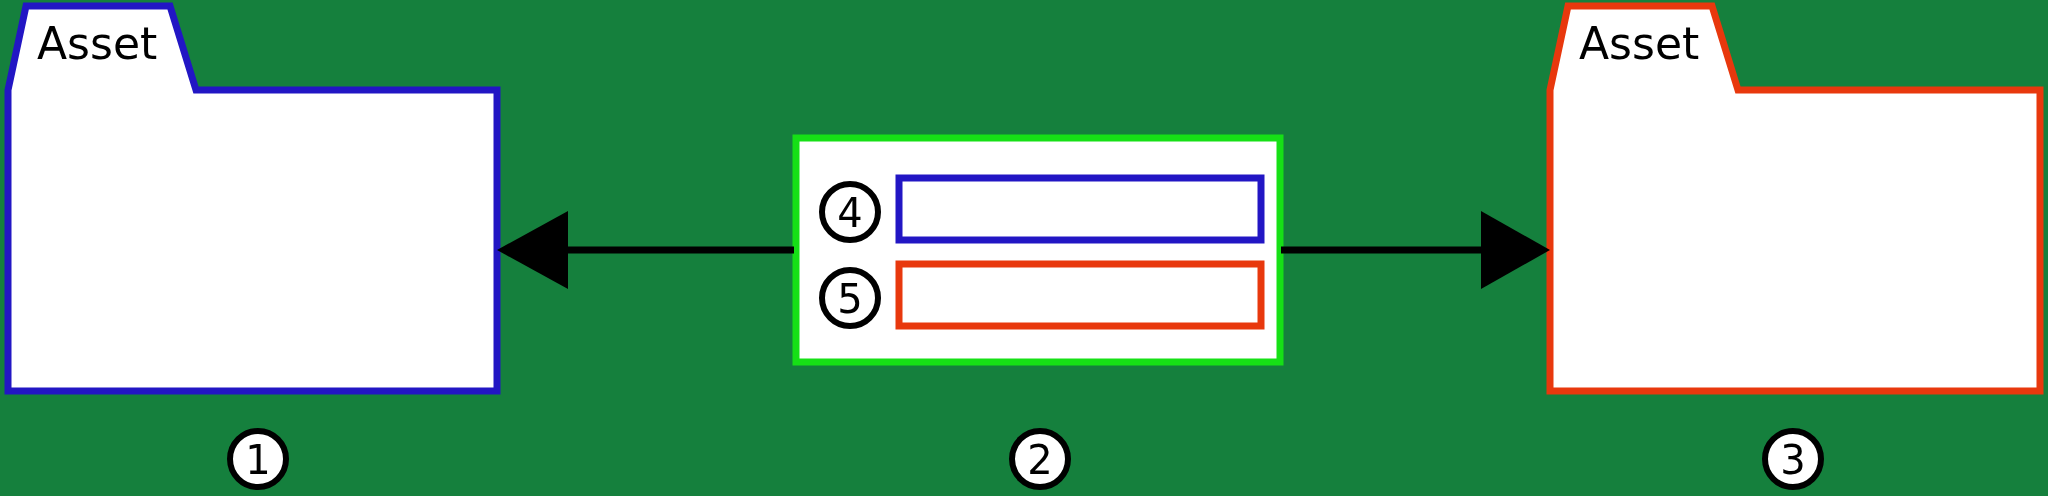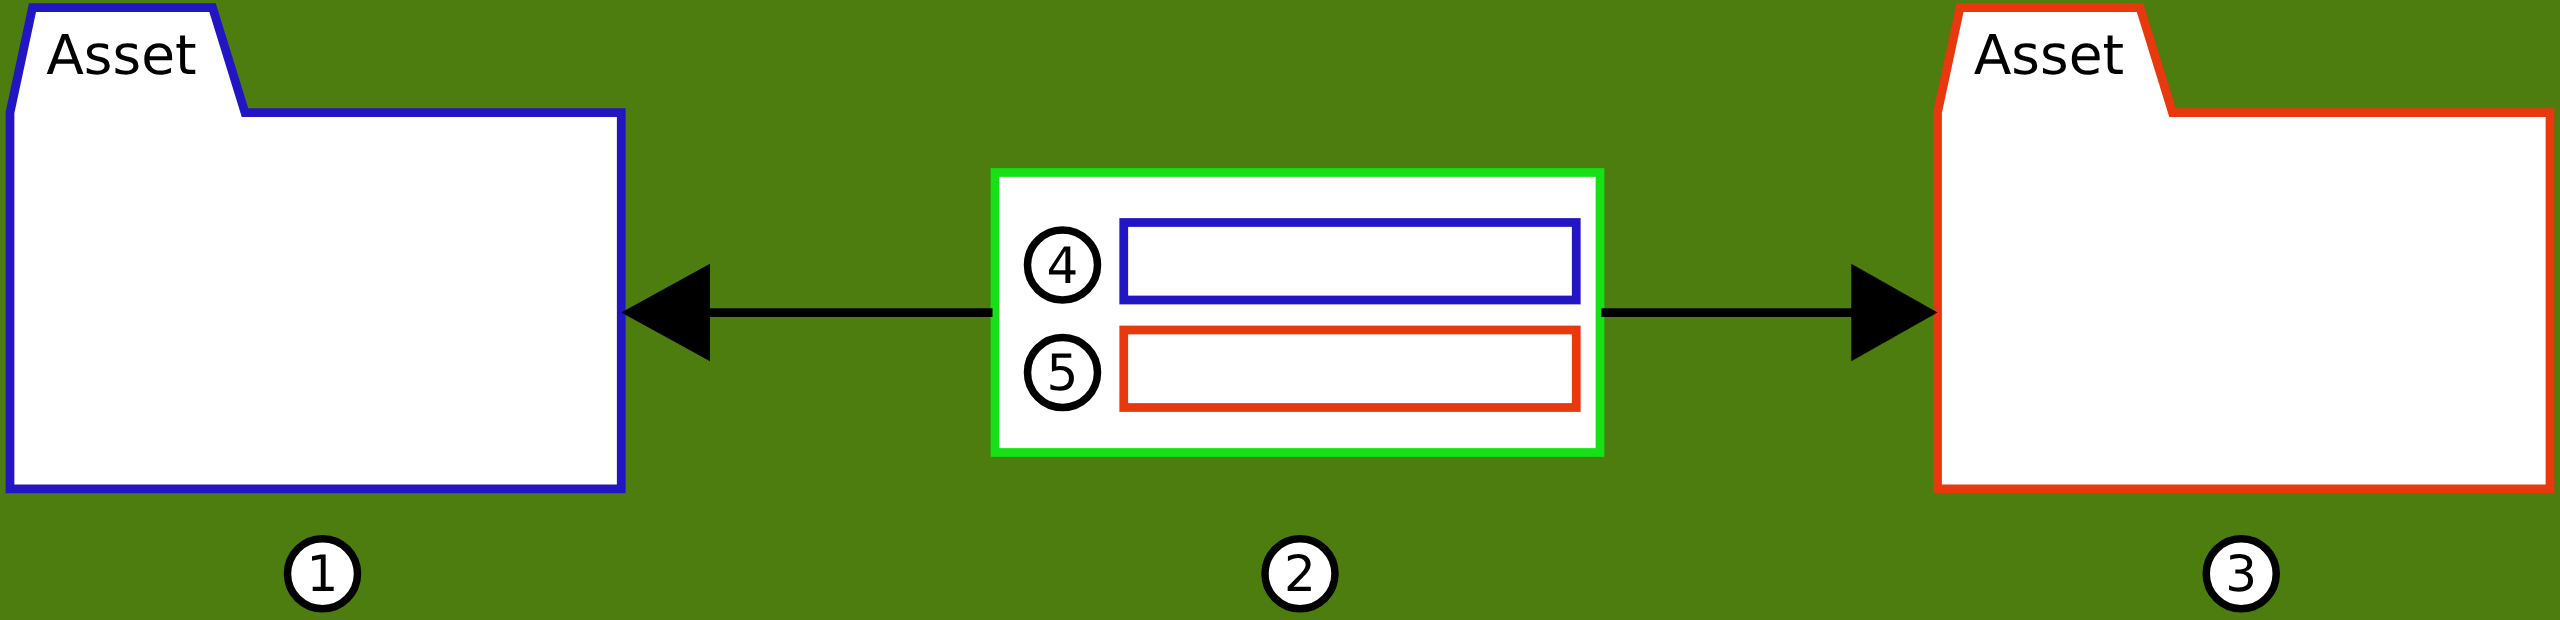--- a/index.html
+++ b/index.html
@@ -7,21 +7,21 @@
     padding: 0;
     background: #ffffff;
   }
   body {
     font-family: "DejaVu Sans", "Liberation Sans", sans-serif;
   }
   #canvas {
     position: relative;
     width: 2048px;
     height: 496px;
-    background: #4d7c0f;
+    background: #15803d;
     overflow: hidden;
   }
   #canvas svg {
     position: absolute;
     top: 0;
     left: 0;
     width: 2048px;
     height: 496px;
   }
   .folder-label {

